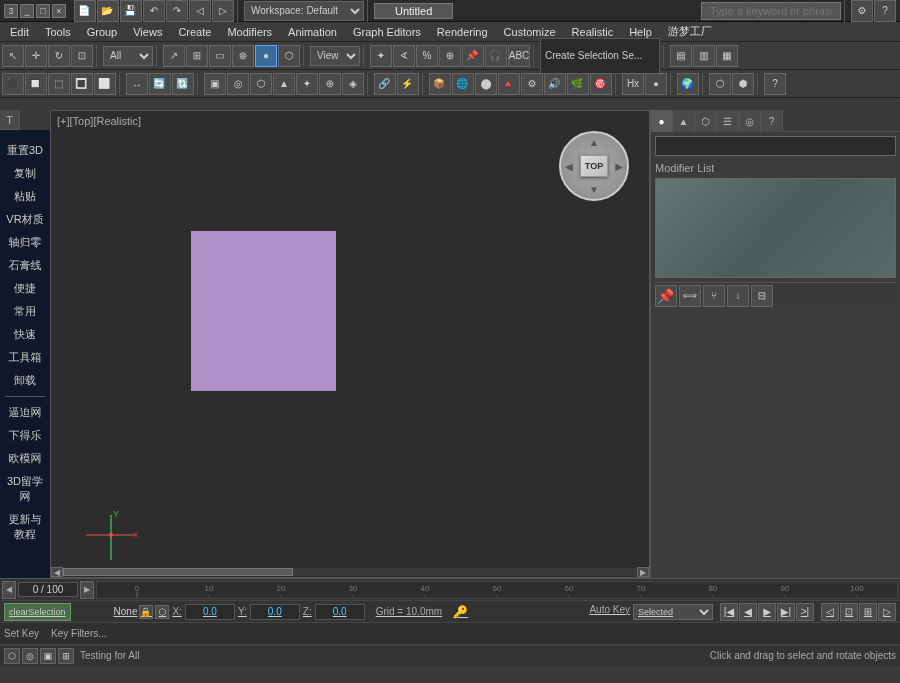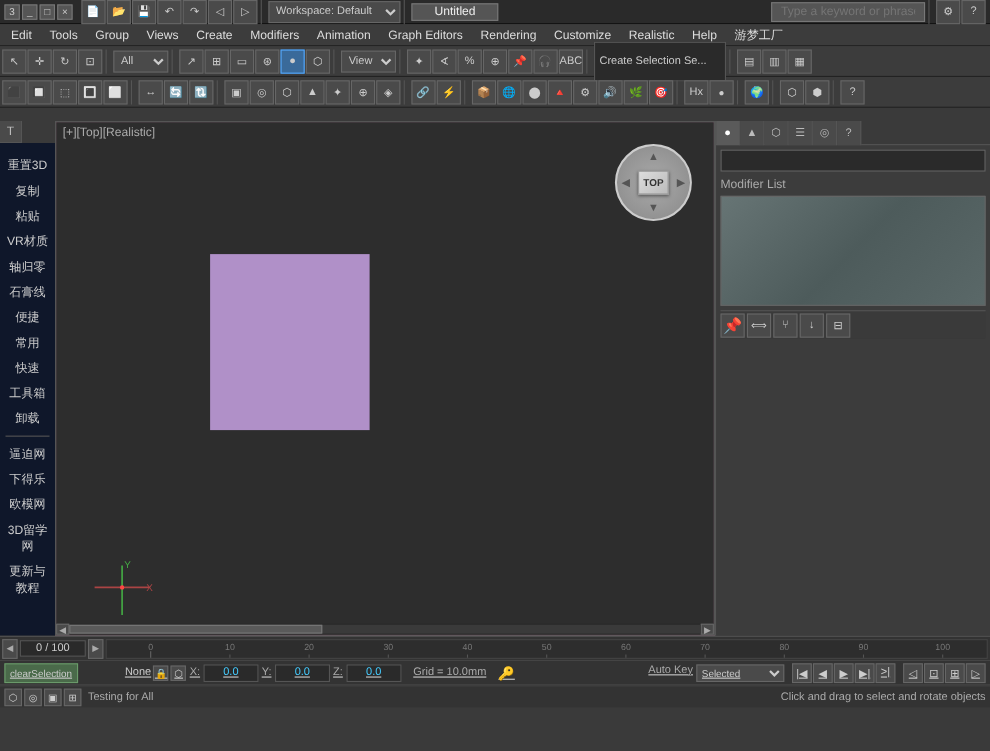--- a/index.html
+++ b/index.html
@@ -732,20 +732,24 @@
     </div>
 
     <div style="display:flex;gap:1px;margin-left:4px;">
       <div class="play-btn">◁</div>
       <div class="play-btn">⊡</div>
       <div class="play-btn">⊞</div>
       <div class="play-btn">▷</div>
     </div>
   </div>
 
+  <div id="key-filters-row" style="height:22px;background:#2f2f2f;display:flex;align-items:center;padding:0 4px;gap:4px;border-bottom:1px solid #444;">
+    <span style="color:#aaa;font-size:10px;">Set Key</span>
+    <span style="color:#aaa;font-size:10px;margin-left:8px;">Key Filters...</span>
+  </div>
 
   <div id="bottom-status" style="height:20px;background:#333;display:flex;align-items:center;padding:0 4px;gap:6px;border-top:1px solid #444;">
     <div style="display:flex;gap:2px;">
       <div class="mode-icon">⬡</div>
       <div class="mode-icon">◎</div>
       <div class="mode-icon">▣</div>
       <div class="mode-icon">⊞</div>
     </div>
     <span class="info-text">Testing for All</span>
     <span class="info-text" style="margin-left:auto;">Click and drag to select and rotate objects</span>

